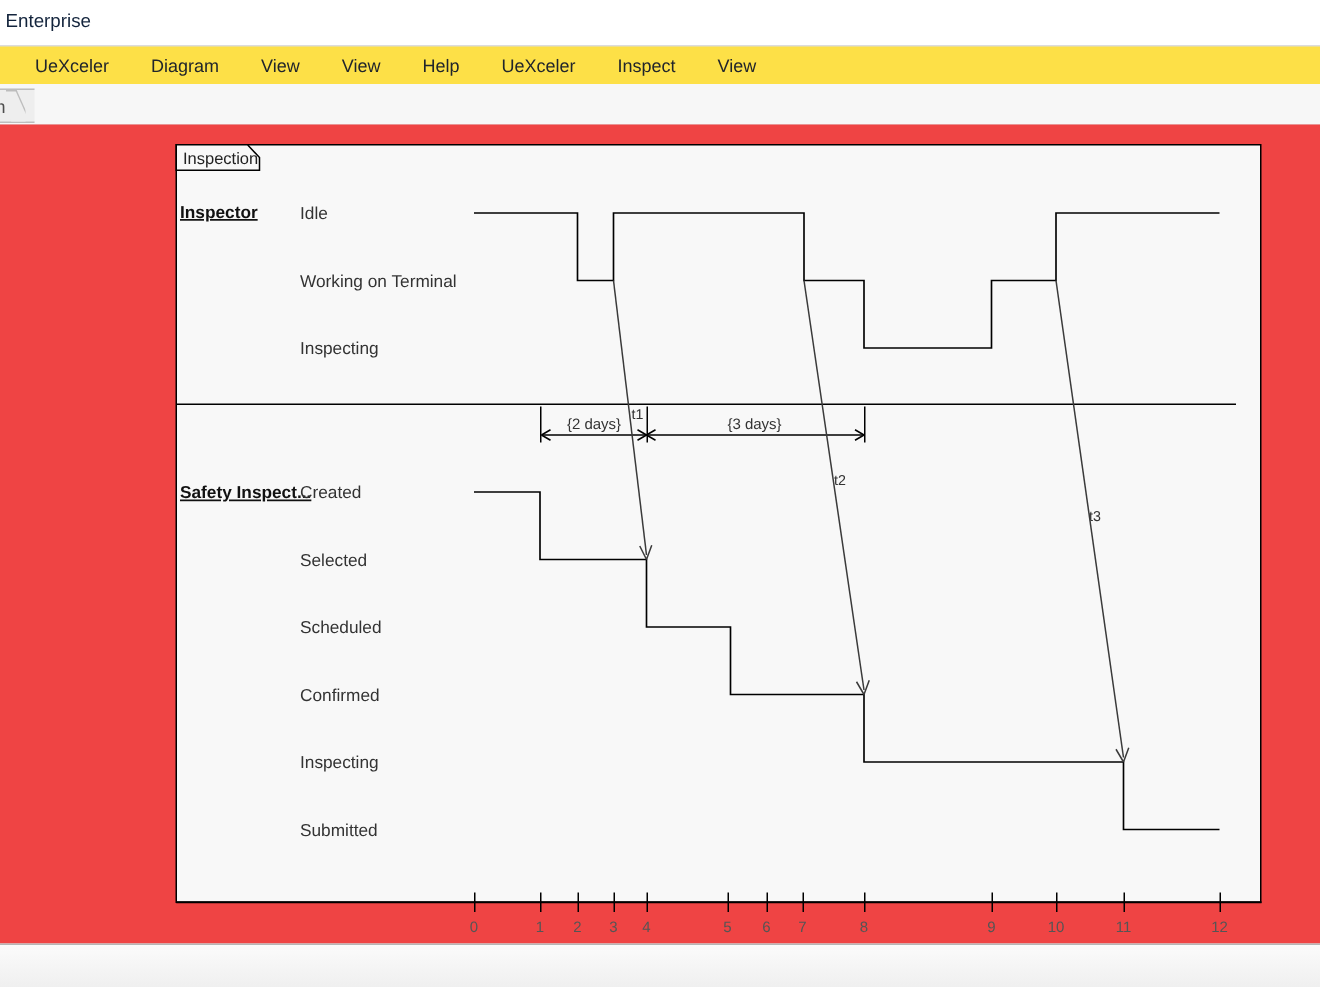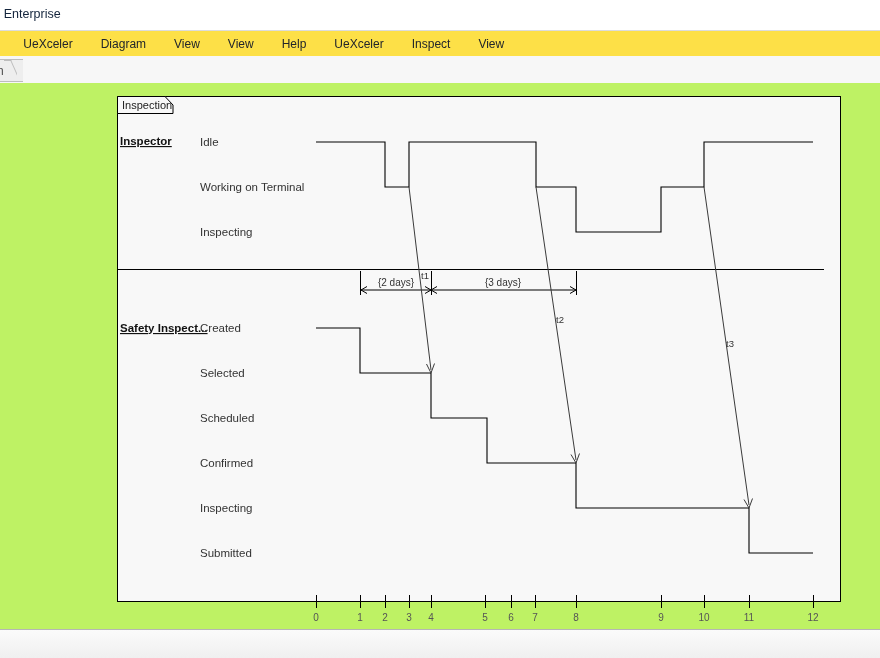--- a/index.html
+++ b/index.html
@@ -54,21 +54,21 @@
     position:absolute;left:-1px;top:0;width:12px;height:21px;
     background:#eeeeee;
     border-right:1px solid #bdbdbd;border-top:1px solid #bdbdbd;
     transform:skewX(24deg);
   }
   .crumb-arrowwrap{position:relative;width:13px;height:21px;overflow:hidden;}
 
   
   .canvas{
     position:absolute;left:0;top:83px;width:880px;height:546px;
-    background:#bef264;overflow:hidden;
+    background:#ef4444;overflow:hidden;
   }
   .canvas svg{display:block;}
 
   
   .statusbar{
     position:absolute;left:0;top:629px;width:880px;height:29px;
     background:linear-gradient(#fbfbfb,#efefef);
     border-top:1px solid #b6b6b6;
   }
 

